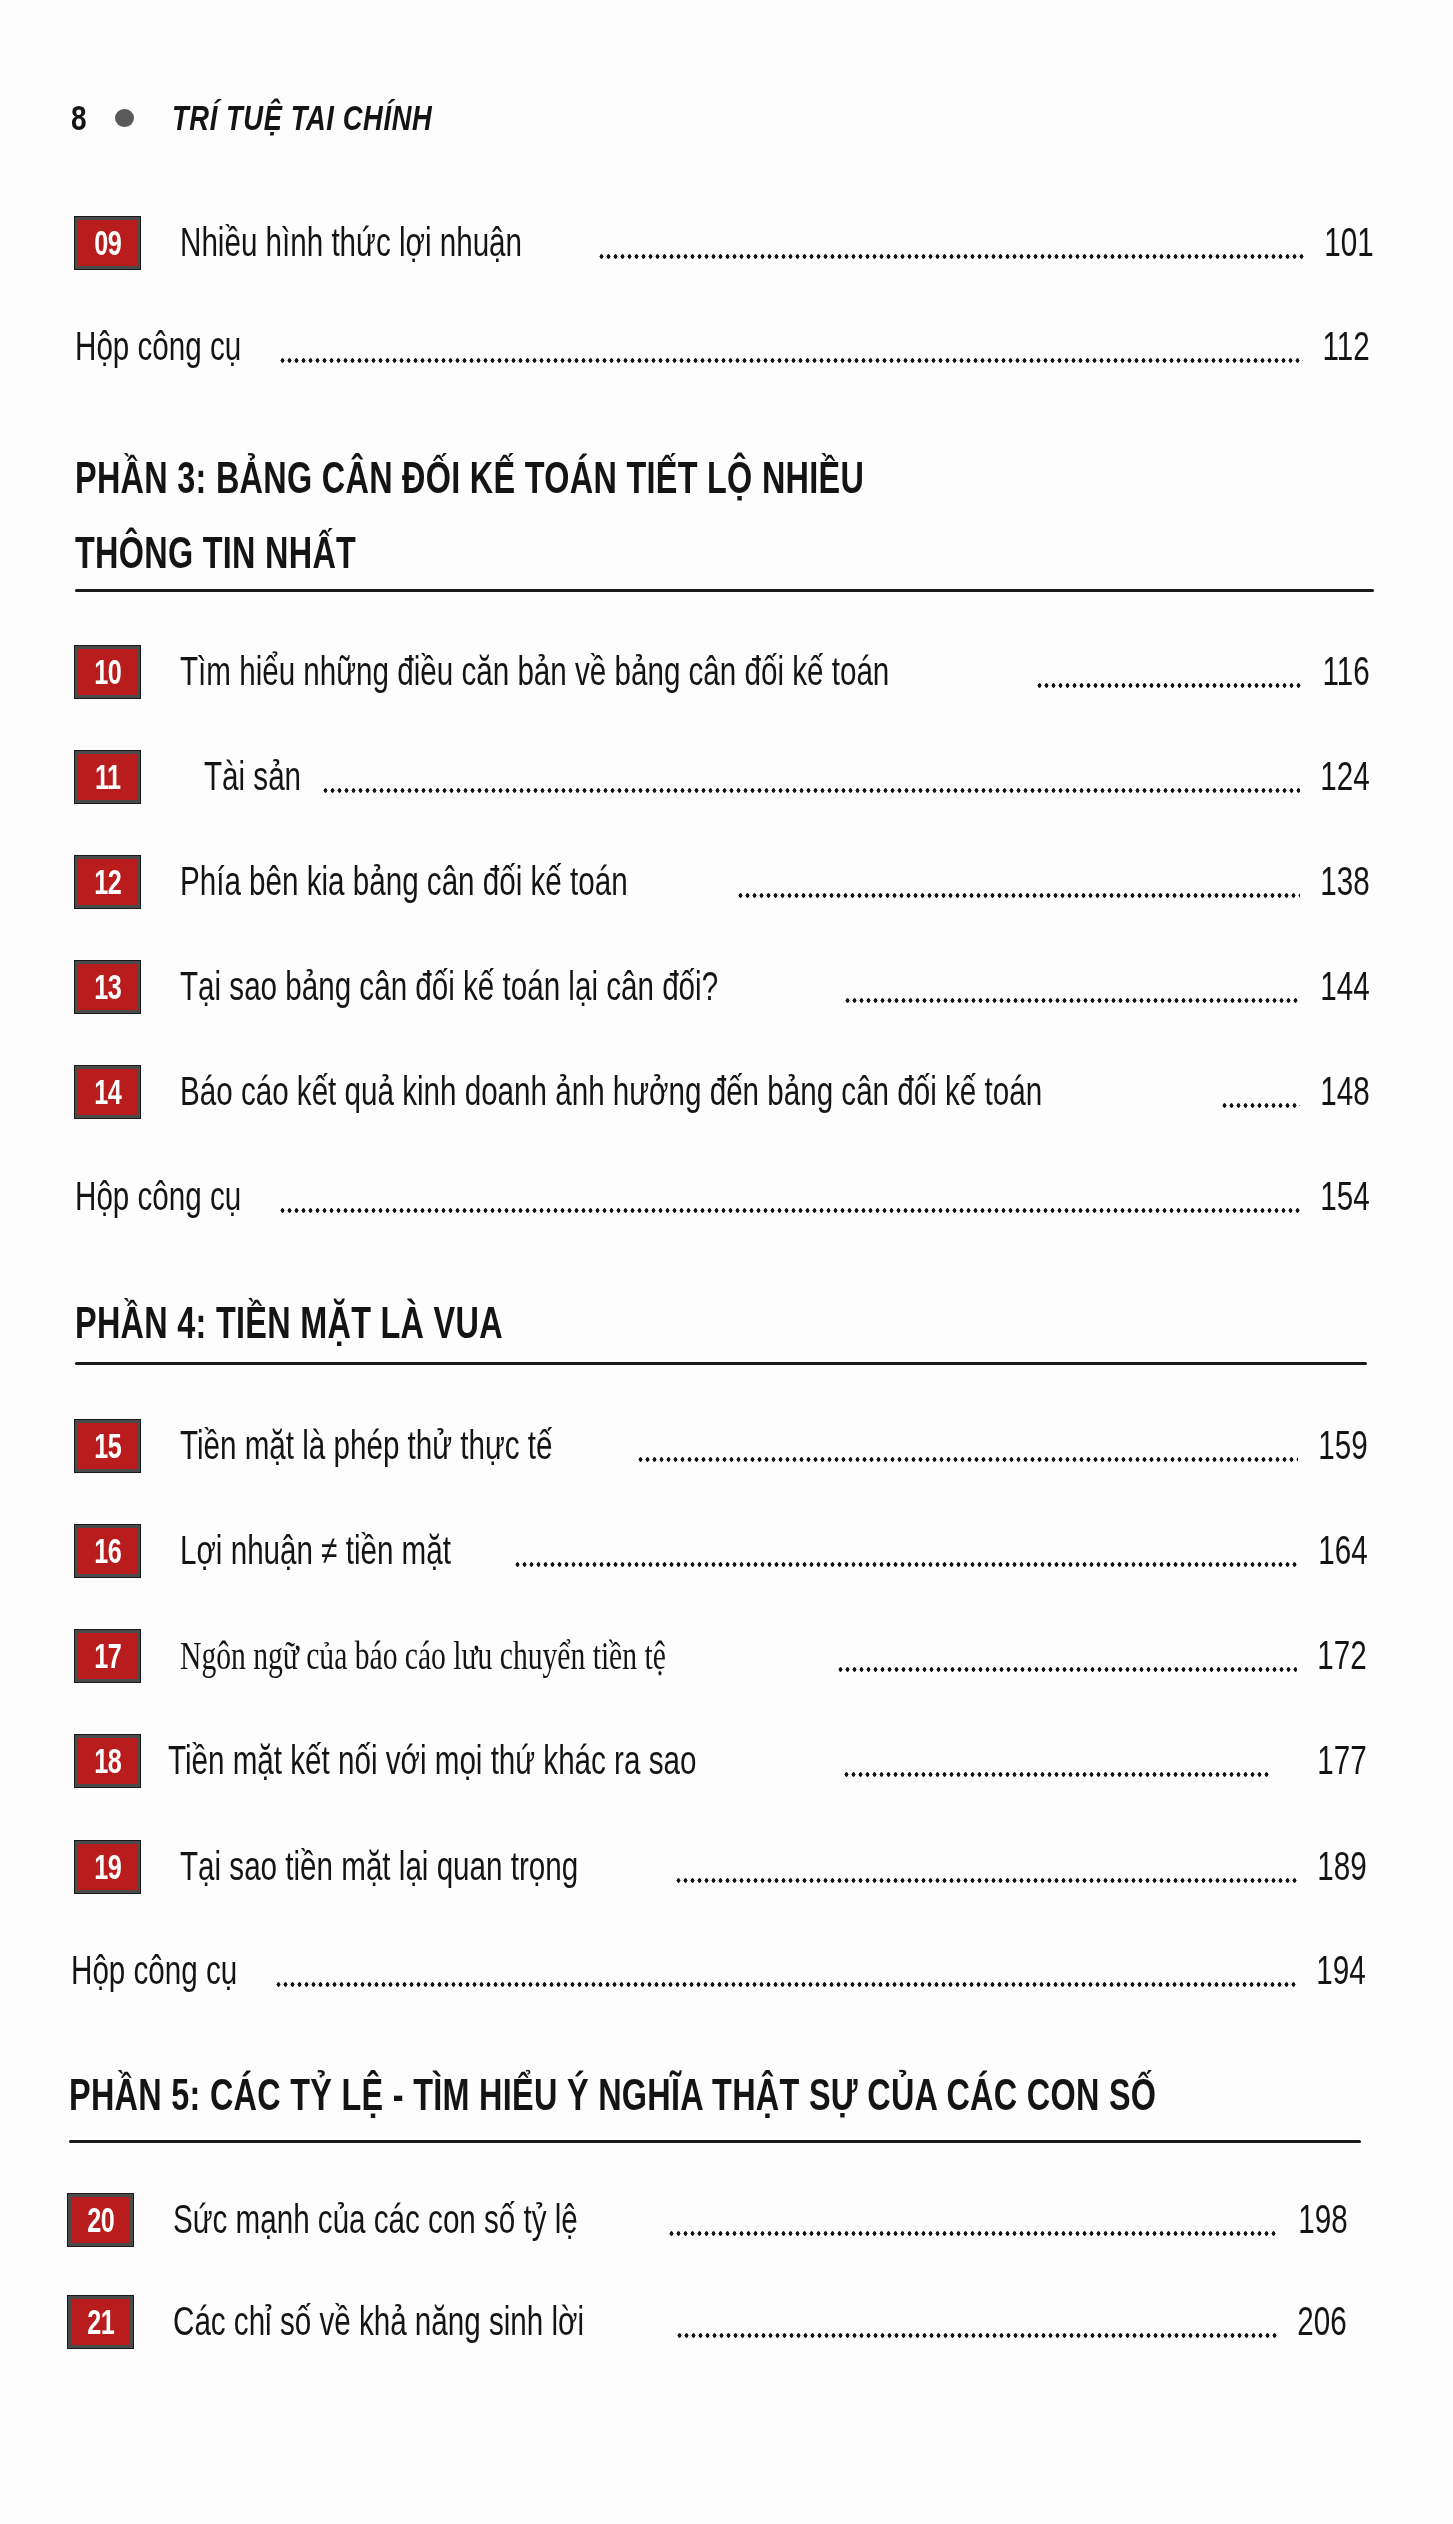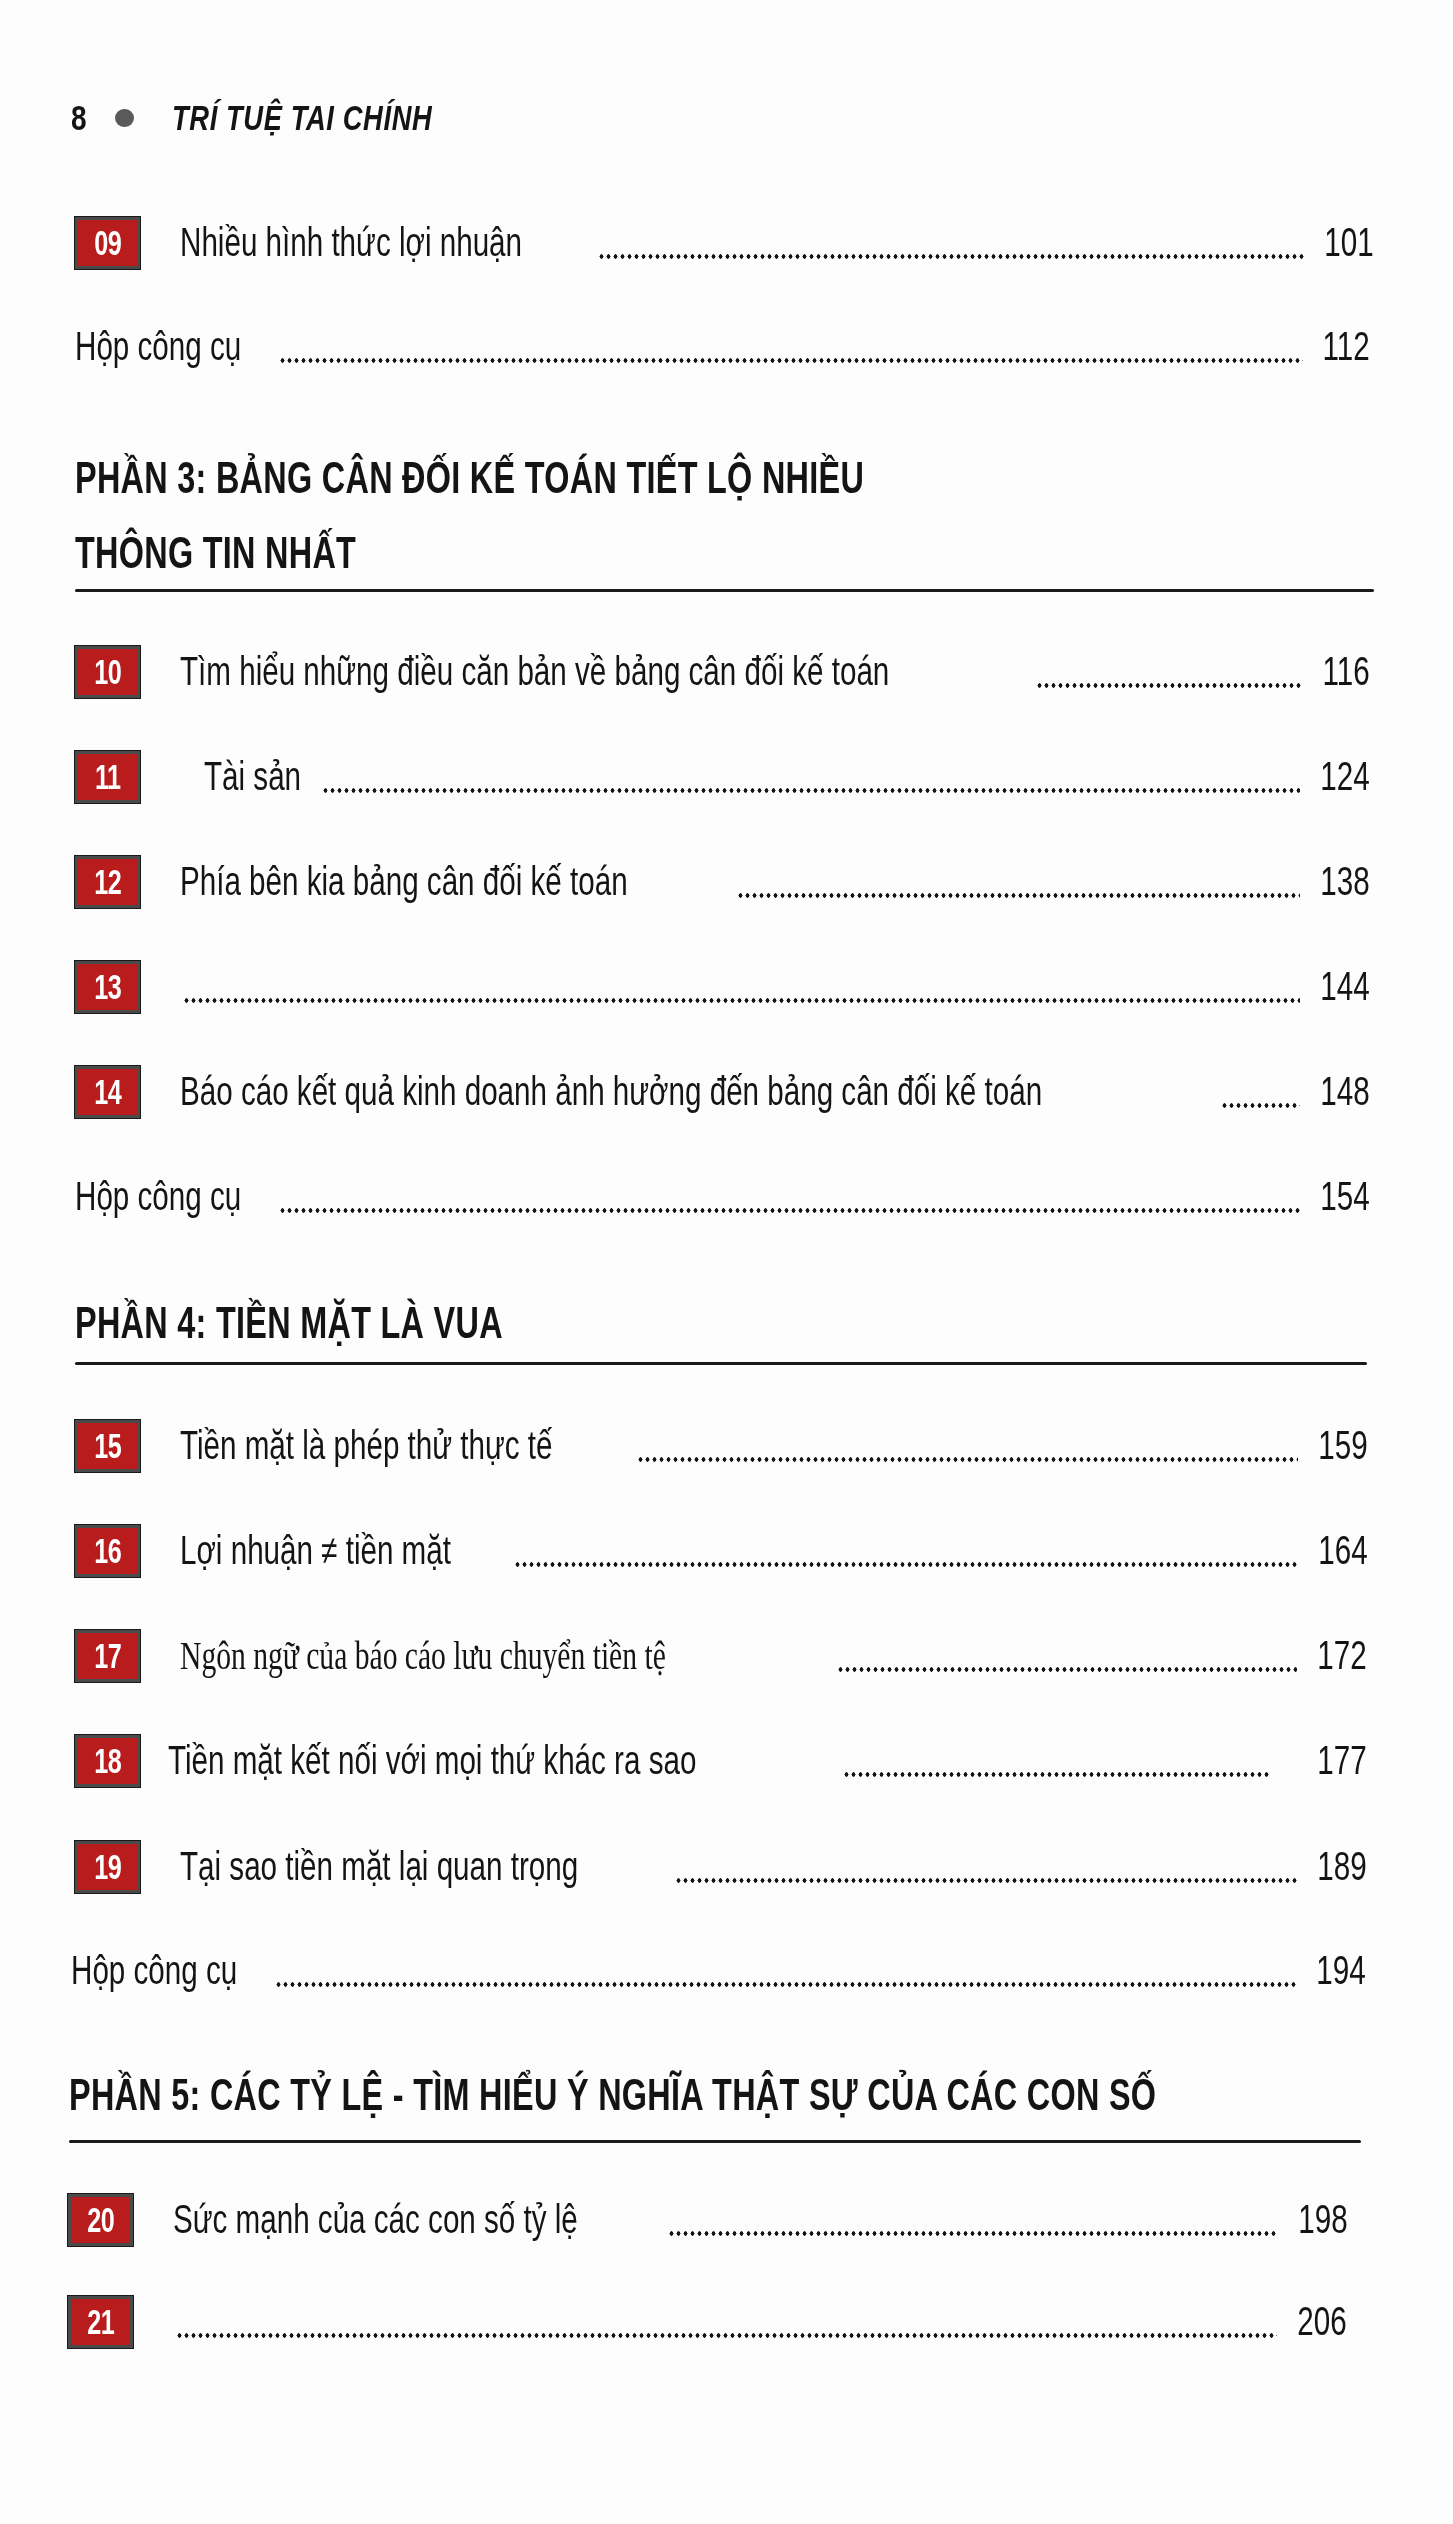--- a/index.html
+++ b/index.html
@@ -102,20 +102,21 @@
     <div class="leader"></div>
     <span class="page-no">138</span>
   </div>
 </div>
 
 <div class="row" style="top:958px; width:1295px;">
   <div class="badge">
       <span>13</span>
     </div>
   <div class="entry" style="position:relative; flex:1; margin-left:40px;">
+    <div class="label-wrap" style="width:661px;"><span class="label">Tại sao bảng cân đối kế toán lại cân đối?</span></div>
     <div class="leader"></div>
     <span class="page-no">144</span>
   </div>
 </div>
 
 <div class="row" style="top:1063px; width:1295px;">
   <div class="badge">
       <span>14</span>
     </div>
   <div class="entry" style="position:relative; flex:1; margin-left:40px;">
@@ -211,17 +212,18 @@
     <div class="leader"></div>
     <span class="page-no">198</span>
   </div>
 </div>
 
 <div class="row" style="left:68px; top:2293px; width:1279px;">
   <div class="badge">
       <span>21</span>
     </div>
   <div class="entry" style="position:relative; flex:1; margin-left:40px;">
+    <div class="label-wrap" style="width:500px;"><span class="label">Các chỉ số về khả năng sinh lời</span></div>
     <div class="leader"></div>
     <span class="page-no">206</span>
   </div>
 </div>
 
 
 </body></html>

